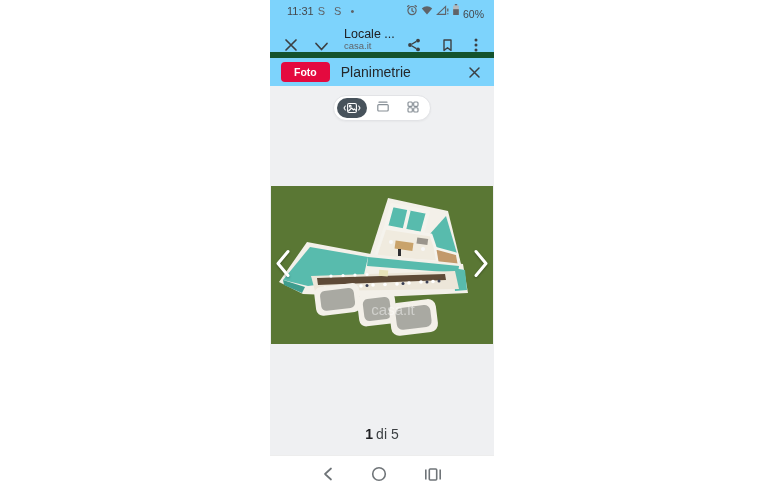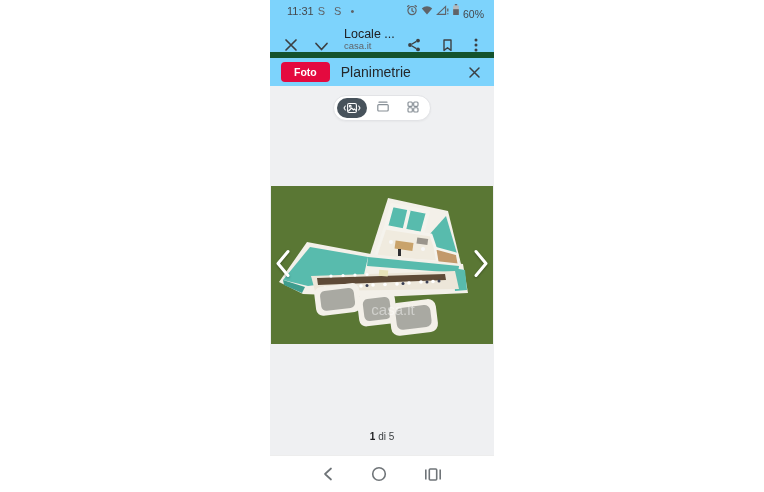--- a/index.html
+++ b/index.html
@@ -33,21 +33,21 @@
   .viewtoggle{margin-top:9px;height:26px;background:#fff;border:1px solid #e2e3e6;border-radius:14px;display:flex;align-items:center;padding:0 2px;box-shadow:0 1px 2px rgba(0,0,0,.04)}
   .vt-seg{width:30px;height:26px;display:flex;align-items:center;justify-content:center;color:#878f96;background:none;border:none;cursor:pointer}
   .vt-seg.selected{width:32px}
   .vt-pill{background:#47525b;border-radius:11px;width:30px;height:20px;display:flex;align-items:center;justify-content:center;color:#fff}
 
   .imagewrap{margin-top:65px;width:222px;height:158px;position:relative;flex:0 0 auto;cursor:pointer}
   .nav-arrow{position:absolute;top:50%;transform:translateY(-50%);background:none;border:none;cursor:pointer;padding:0;filter:drop-shadow(0 1px 1px rgba(0,0,0,.3))}
   .nav-arrow.left{left:4px}
   .nav-arrow.right{right:4px}
 
-  .pagination{margin-top:auto;margin-bottom:13px;font-size:10px;color:#202124}
+  .pagination{margin-top:auto;margin-bottom:13px;font-size:14px;color:#202124}
   .pg-current{font-weight:700}
   .pg-of{font-weight:400;color:#3c4043;margin-left:3px}
 
   
   .navbar{height:37px;border-top:1px solid #ededed;display:flex;align-items:center;justify-content:center;gap:37px;flex:0 0 auto;background:#fff}
   .nav-btn{display:flex;align-items:center;justify-content:center;color:#6f7478;background:none;border:none;cursor:pointer;padding:0}
 </style>
 </head>
 <body>
 

